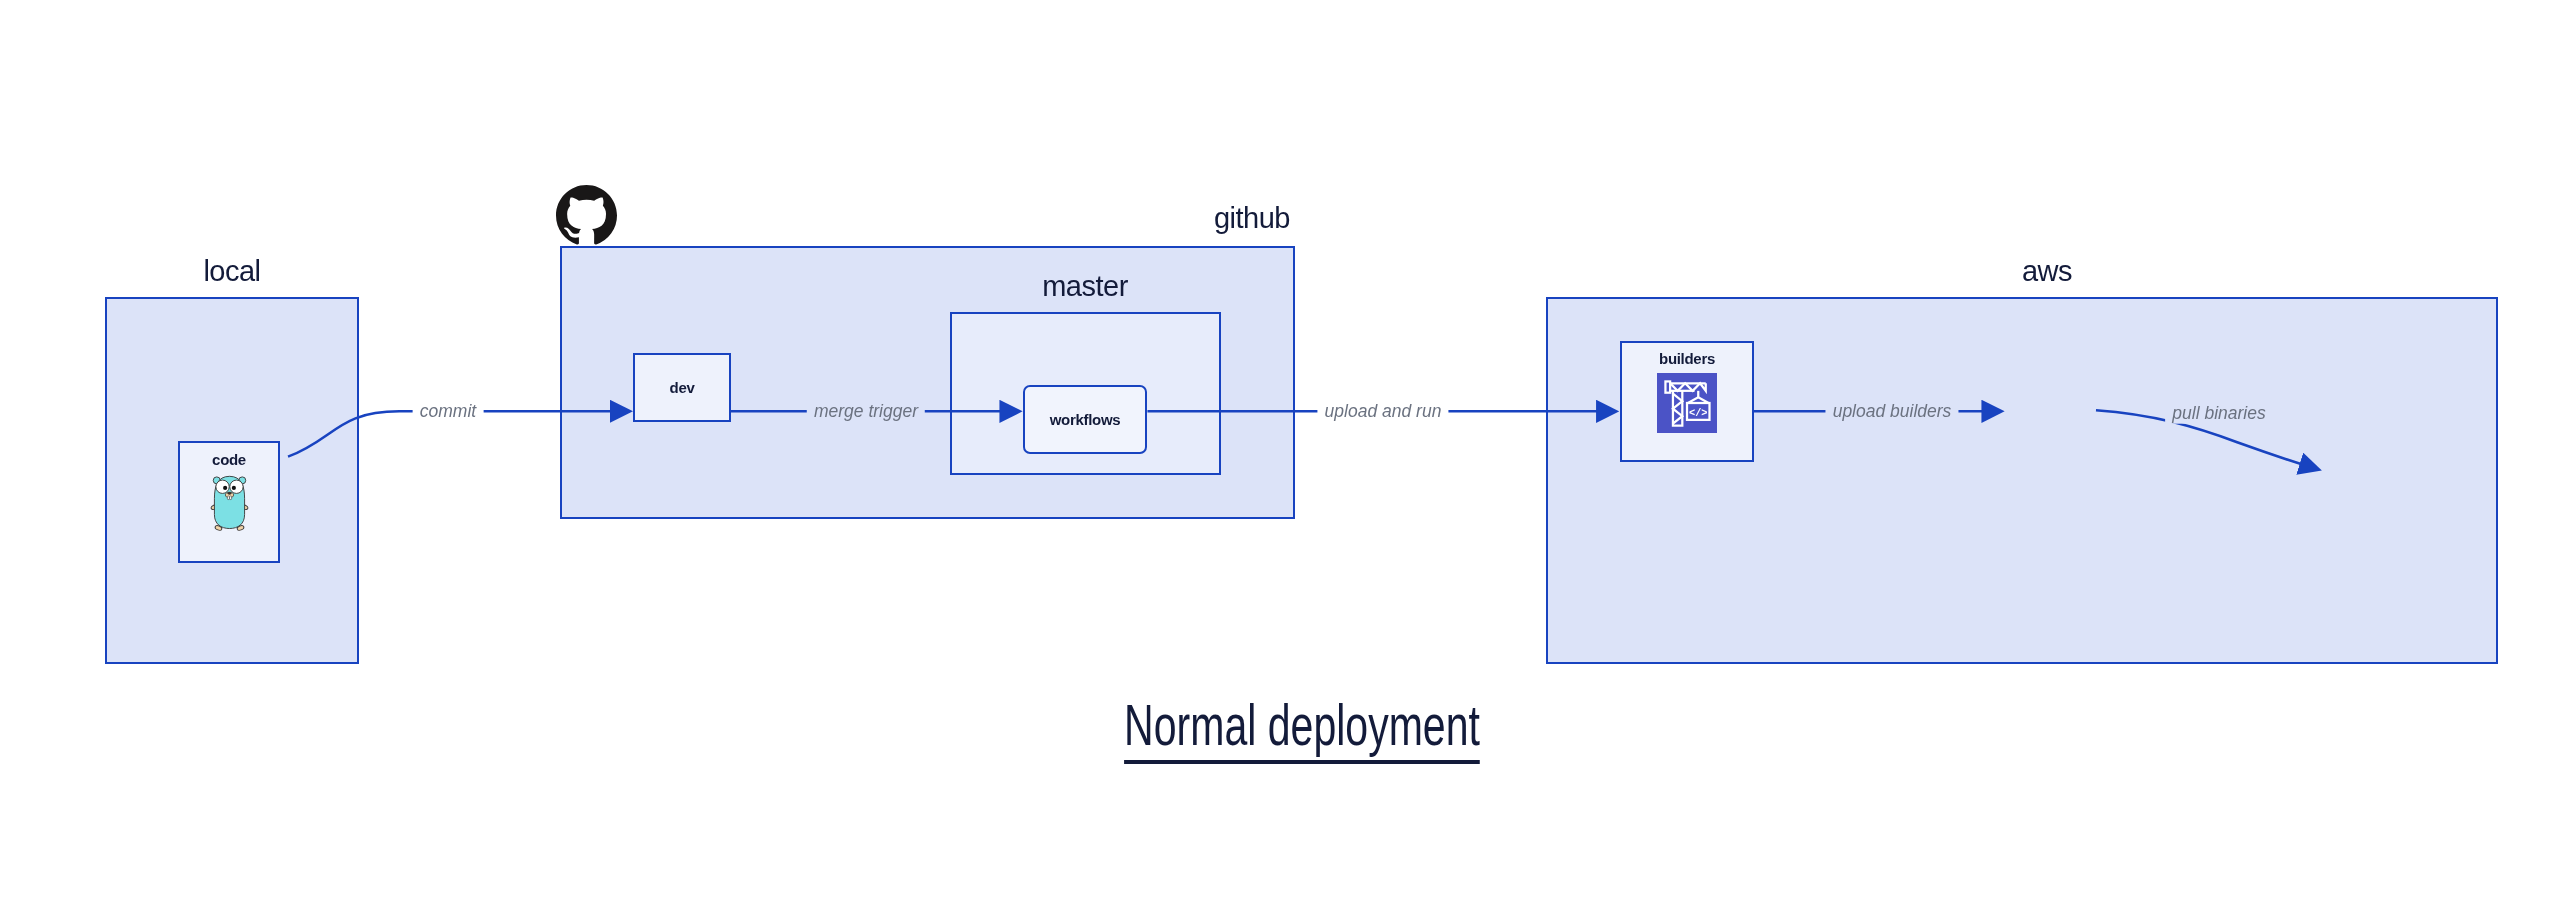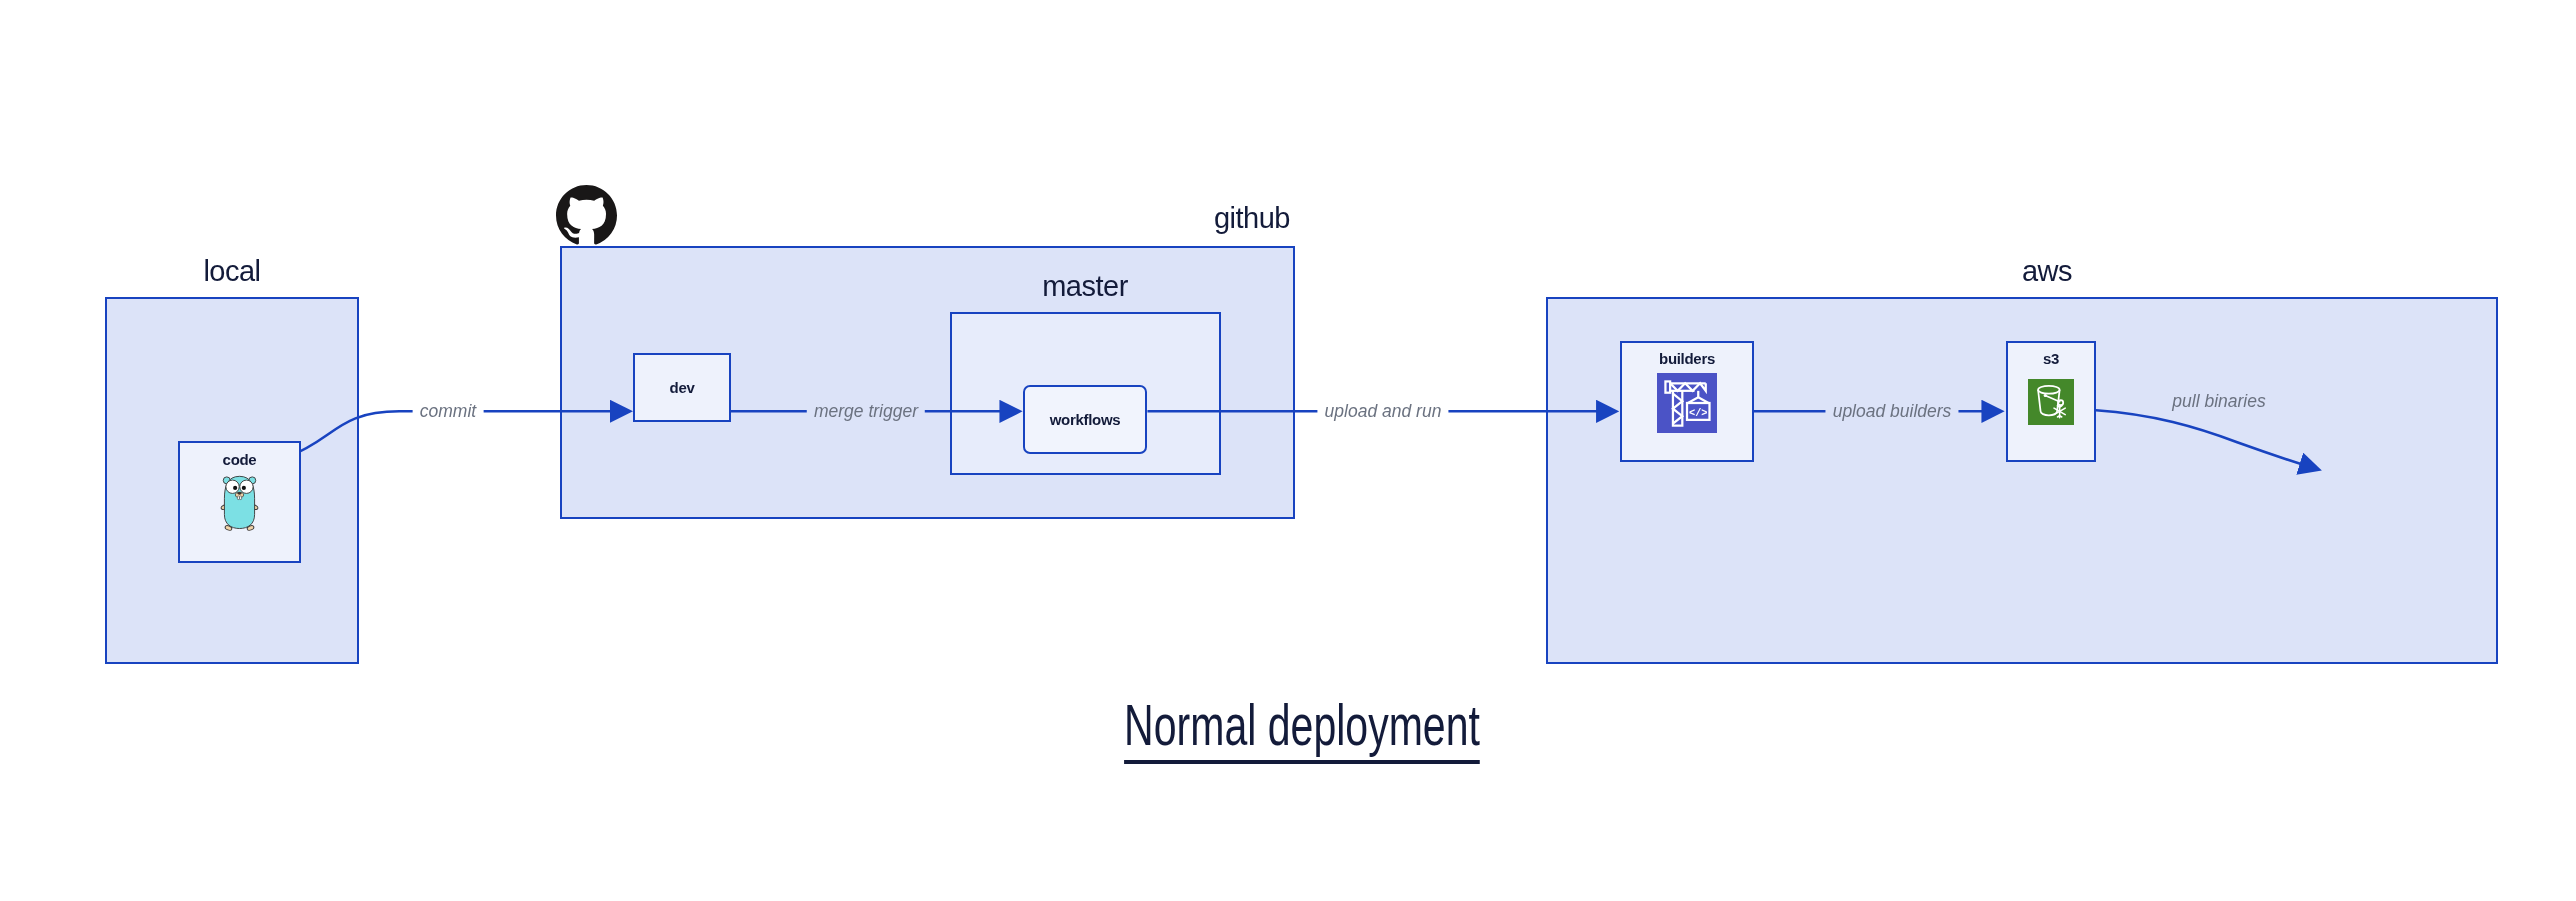--- a/index.html
+++ b/index.html
@@ -66,23 +66,23 @@
       <path d="M 2227 798 L 3136 798" marker-end="url(#arrow)"></path>
       <path d="M 3404 798 L 3884 798" marker-end="url(#arrow)"></path>
       <path d="M 4068 796 C 4180 804 4262 828 4342 858 C 4420 886 4458 898 4500 911" marker-end="url(#arrow)"></path>
     </g>
   </svg>
 
   <span class="edge-label on-white" style="left:448px;top:411px;">commit</span>
   <span class="edge-label on-group" style="left:866px;top:411px;">merge trigger</span>
   <span class="edge-label on-white" style="left:1383px;top:411px;">upload and run</span>
   <span class="edge-label on-group" style="left:1892px;top:411px;">upload builders</span>
-  <span class="edge-label on-group" style="left:2219px;top:401px;">pull binaries</span>
+  <span class="edge-label on-group" style="left:2219px;top:413px;">pull binaries</span>
 
-  <div class="node" style="left:178px;top:441px;width:123px;height:122px;padding-top:8.2px;">
+  <div class="node" style="left:178px;top:441px;width:102px;height:122px;padding-top:8.2px;">
     <div class="node-label">code</div>
     <svg class="icon-tile" width="41" height="58" viewBox="0 0 70 100" style="margin-top:5.2px;">
       <g stroke="#3a3a3a" stroke-width="1.6">
 
         <ellipse cx="9" cy="57" rx="6" ry="3.4" fill="#f2d3a7" transform="rotate(-25 9 57)"></ellipse>
         <ellipse cx="61" cy="57" rx="6" ry="3.4" fill="#f2d3a7" transform="rotate(25 61 57)"></ellipse>
 
         <ellipse cx="16" cy="93" rx="6" ry="3.6" fill="#f2d3a7" transform="rotate(20 16 93)"></ellipse>
         <ellipse cx="54" cy="93" rx="6" ry="3.6" fill="#f2d3a7" transform="rotate(-20 54 93)"></ellipse>
 
@@ -129,41 +129,18 @@
 
         <path d="M44 19 L44 26"></path>
         <path d="M33 32 L44 26 L55 32"></path>
 
         <rect x="32" y="32" width="24" height="18"></rect>
       </g>
       <text x="44" y="45.5" fill="#ffffff" font-family="Liberation Mono, monospace" font-size="11" font-weight="bold" text-anchor="middle">&lt;/&gt;</text>
     </svg>
   </div>
 
-  <div class="node" style="left:2006px;top:341px;width:90px;height:121px;padding-top:7.2px;">
-    <div class="node-label">s3</div>
-    <svg class="icon-tile" width="46" height="46" viewBox="0 0 64 64" style="margin-top:11.3px;">
-      <rect x="0" y="0" width="64" height="64" fill="#44882a"></rect>
-      <g stroke="#ffffff" stroke-width="2.4" fill="none">
-
-        <ellipse cx="29" cy="15" rx="15" ry="5.5"></ellipse>
-        <path d="M14 15 L17.5 45 C17.5 48 22.5 50.5 29 50.5 C35.5 50.5 40.5 48 40.5 45 L44 15"></path>
-
-        <path d="M24 23 L45 32"></path>
-        <circle cx="24" cy="23" r="2.2" fill="#ffffff" stroke="none"></circle>
-        <circle cx="45.5" cy="33" r="3.5"></circle>
-      </g>
-
-      <g stroke="#ffffff" stroke-width="2.2" stroke-linecap="round">
-        <path d="M44 36 L44 54"></path>
-        <path d="M36.2 40.5 L51.8 49.5"></path>
-        <path d="M36.2 49.5 L51.8 40.5"></path>
-        <path d="M44 39 L41 37.2 M44 39 L47 37.2"></path>
-        <path d="M44 51 L41 52.8 M44 51 L47 52.8"></path>
-      </g>
-    </svg>
-  </div>
 
 
   <div id="diagram-title" style="left:1302px;top:697px;">Normal deployment</div>
 
 </div>
 
 
 </body></html>

